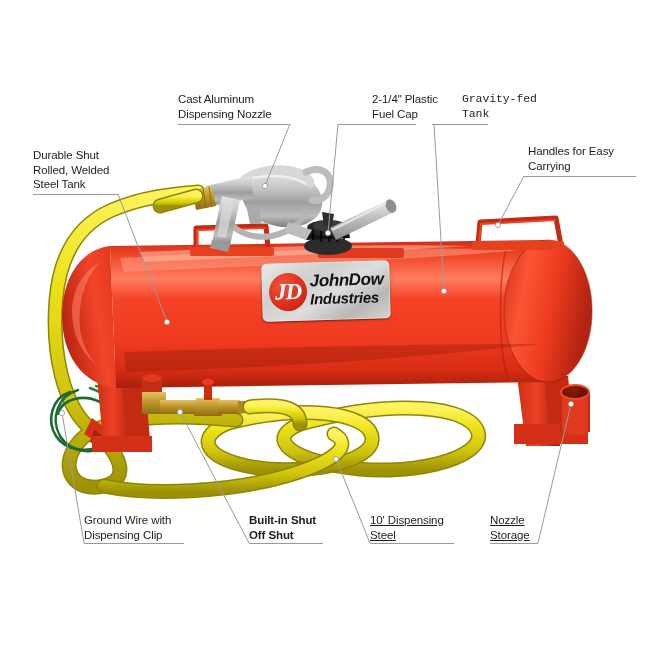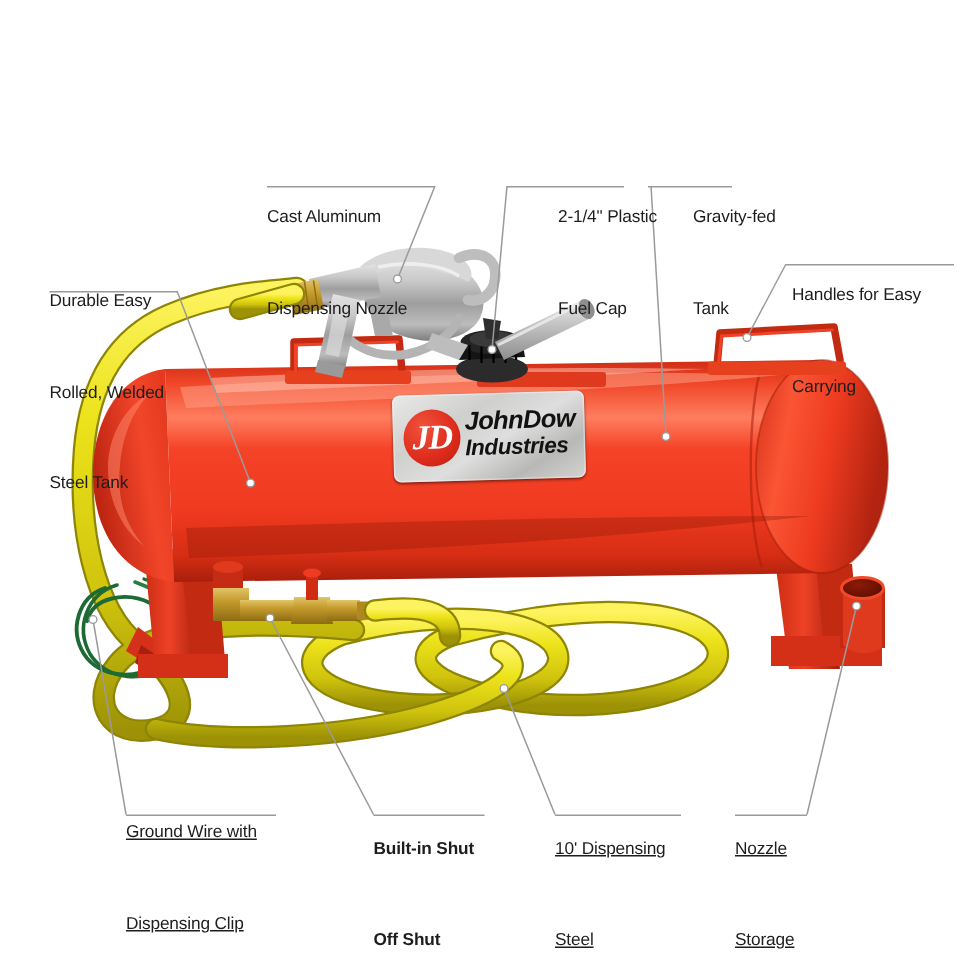--- a/index.html
+++ b/index.html
@@ -15,21 +15,21 @@
   
   .callout{
     position:absolute;
     font-size:11.5px;
     line-height:14.5px;
     color:#1d1d1d;
     letter-spacing:-0.1px;
     white-space:pre-line;
     padding-bottom:2px;
   }
-  .callout .txt{display:block;margin-top:46px;}
+  .callout .txt{display:block;}
   .rule{
     position:absolute;
     height:1px;
     background:#b9b9b9;
   }
 
   
   #art{position:absolute;left:0;top:0;width:650px;height:650px;}
 
   
@@ -330,27 +330,27 @@
       <div class="w1">JohnDow</div>
       <div class="w2">Industries</div>
     </div>
   </div>
 
   <div id="callout-layer">
       <div class="callout" style="left: 178px; top: 92px;"><span class="txt">Cast Aluminum</span><span class="txt">Dispensing Nozzle</span></div>
       <div class="rule" style="left: 178px; top: 124px; width: 112px; background: rgb(154, 154, 154);"></div>
       <div class="callout" style="left: 372px; top: 92px;"><span class="txt">2-1/4" Plastic</span><span class="txt">Fuel Cap</span></div>
       <div class="rule" style="left: 338px; top: 124px; width: 78px; background: rgb(154, 154, 154);"></div>
-      <div class="callout" style="left: 462px; top: 92px;"><span class="txt">Gravity-fed</span><span class="txt">Tank</span></div>
+      <div class="callout" style="left: 462px; top: 92px; font-family: Liberation Mono, monospace;"><span class="txt">Gravity-fed</span><span class="txt">Tank</span></div>
       <div class="rule" style="left: 432px; top: 124px; width: 56px; background: rgb(154, 154, 154);"></div>
       <div class="callout" style="left: 528px; top: 144px;"><span class="txt">Handles for Easy</span><span class="txt">Carrying</span></div>
       <div class="rule" style="left: 524px; top: 176px; width: 112px; background: rgb(154, 154, 154);"></div>
-      <div class="callout" style="left: 33px; top: 148px;"><span class="txt">Durable Easy</span><span class="txt">Rolled, Welded</span><span class="txt">Steel Tank</span></div>
+      <div class="callout" style="left: 33px; top: 148px;"><span class="txt">Durable Shut</span><span class="txt">Rolled, Welded</span><span class="txt">Steel Tank</span></div>
       <div class="rule" style="left: 33px; top: 194px; width: 85px; background: rgb(154, 154, 154);"></div>
-      <div class="callout" style="left: 84px; top: 502px; text-decoration: underline;"><span class="txt">Ground Wire with</span><span class="txt">Dispensing Clip</span></div>
+      <div class="callout" style="left: 84px; top: 513px;"><span class="txt">Ground Wire with</span><span class="txt">Dispensing Clip</span></div>
       <div class="rule" style="left: 84px; top: 543px; width: 100px; background: rgb(154, 154, 154);"></div>
       <div class="callout" style="left: 249px; top: 513px; font-weight: bold;"><span class="txt">Built-in Shut</span><span class="txt">Off Shut</span></div>
       <div class="rule" style="left: 249px; top: 543px; width: 74px; background: rgb(154, 154, 154);"></div>
       <div class="callout" style="left: 370px; top: 513px; text-decoration: underline;"><span class="txt">10' Dispensing</span><span class="txt">Steel</span></div>
       <div class="rule" style="left: 370px; top: 543px; width: 84px; background: rgb(154, 154, 154);"></div>
       <div class="callout" style="left: 490px; top: 513px; text-decoration: underline;"><span class="txt">Nozzle</span><span class="txt">Storage</span></div>
       <div class="rule" style="left: 490px; top: 543px; width: 48px; background: rgb(154, 154, 154);"></div>
     </div>
 
 </div>

